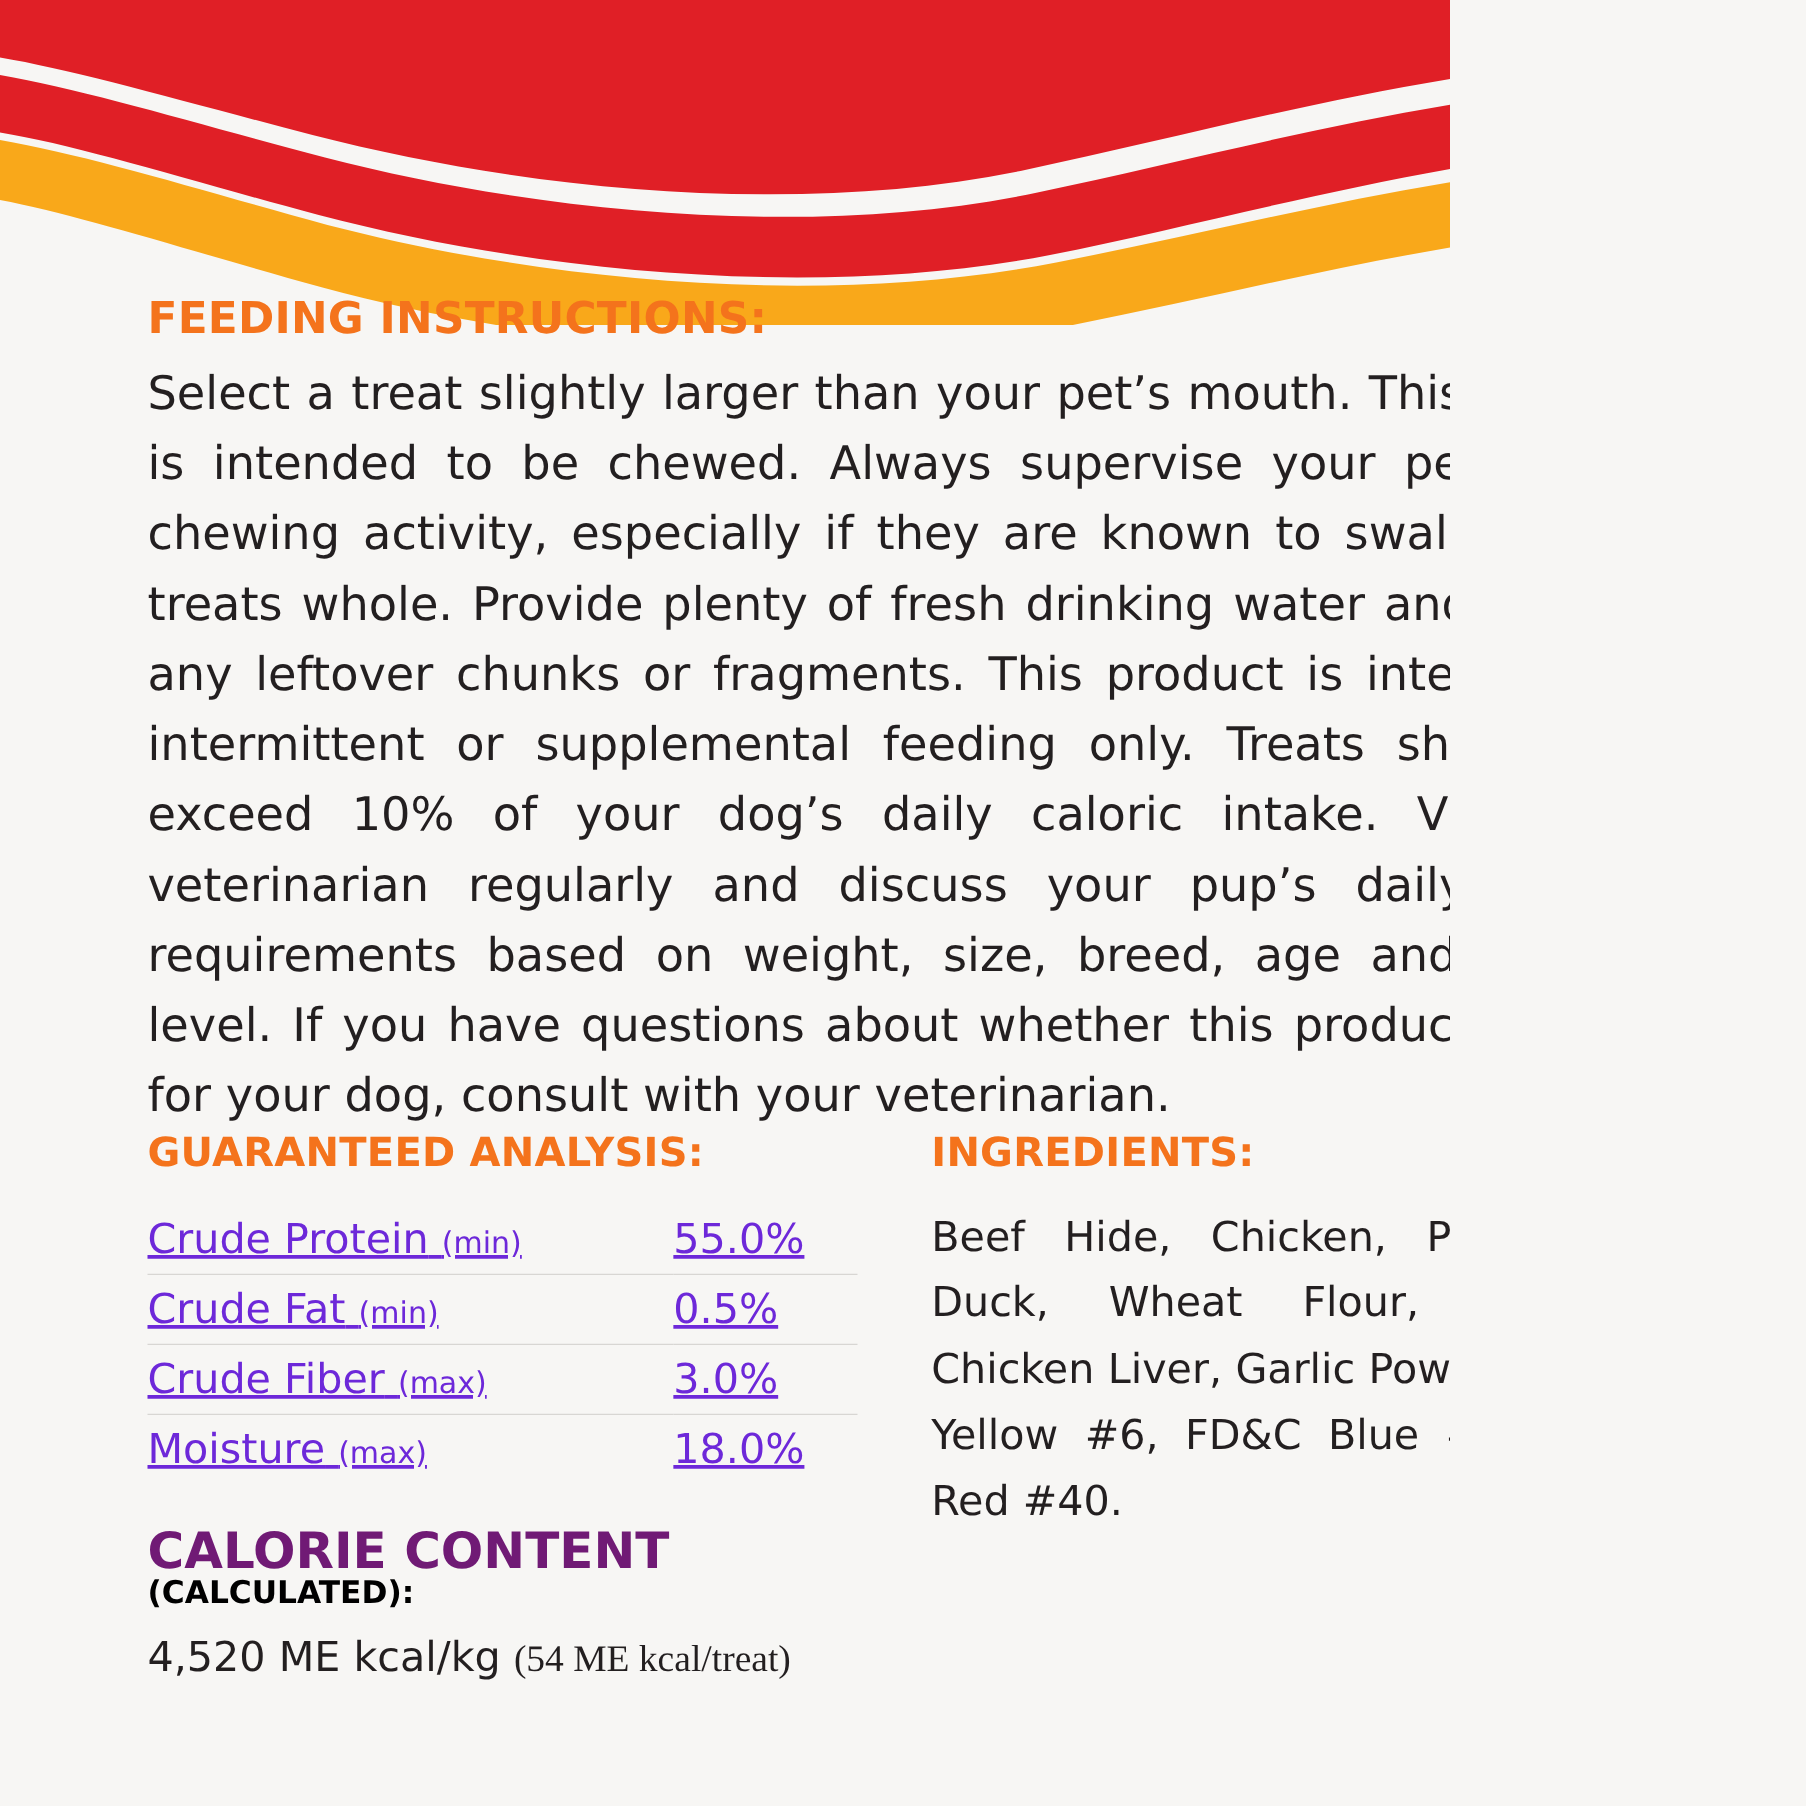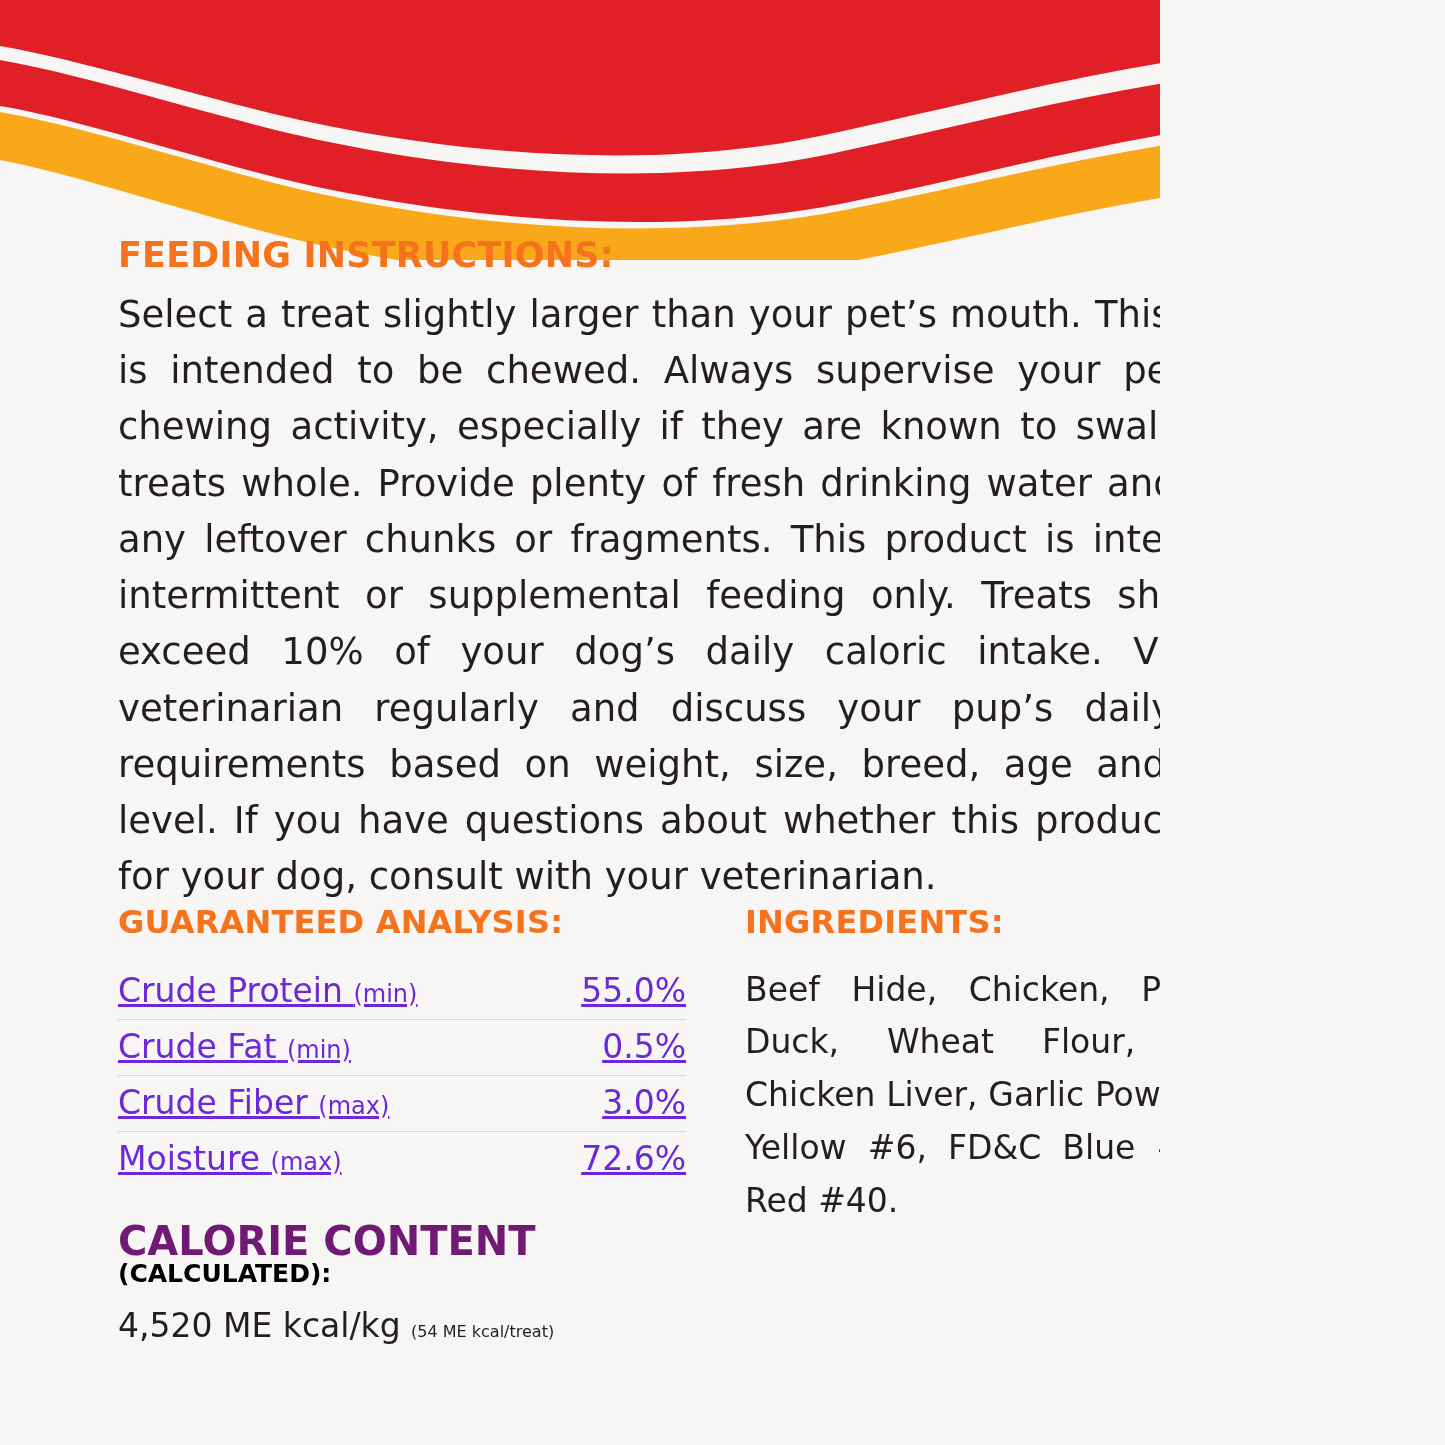--- a/index.html
+++ b/index.html
@@ -82,21 +82,21 @@
     border-bottom: none;
   }
   .ga-table td {
     padding: 7px 0 9px 0;
     color: #6d28d9;
     font-size: 33px;
     vertical-align: baseline;
     text-decoration: underline;
   }
   .ga-table td.val {
-    text-align: right;
+    text-align: left;
     white-space: nowrap;
   }
   .qual {
     font-size: 24px;
   }
   .calorie-title-row {
     margin-top: 34px;
     line-height: 1;
   }
   #calorie-title {
@@ -108,21 +108,22 @@
     font-size: 25px;
     color: #000000;
     font-weight: bold;
   }
   .calorie-value {
     margin-top: 20px;
     font-size: 33px;
     color: #231f20;
   }
   .calorie-per {
-    font-size: 16px;
+    font-size: 30px;
+    font-family: Liberation Serif, serif;
   }
   .ingredients-body {
     font-size: 33px;
     line-height: 1.6;
     color: #231f20;
     text-align: justify;
     text-justify: inter-word;
     margin: 0;
     width: 585px;
   }
@@ -159,21 +160,21 @@
             <tr>
               <td><span>Crude Fat</span> <span class="qual">(min)</span></td>
               <td class="val">0.5%</td>
             </tr>
             <tr>
               <td><span>Crude Fiber</span> <span class="qual">(max)</span></td>
               <td class="val">3.0%</td>
             </tr>
             <tr>
               <td><span>Moisture</span> <span class="qual">(max)</span></td>
-              <td class="val">72.6%</td>
+              <td class="val">18.0%</td>
             </tr>
           </tbody>
         </table>
 
         <div class="calorie-title-row">
           <span id="calorie-title">CALORIE CONTENT</span>
           <span id="calorie-calc">(CALCULATED):</span>
         </div>
 
         <div class="calorie-value">

